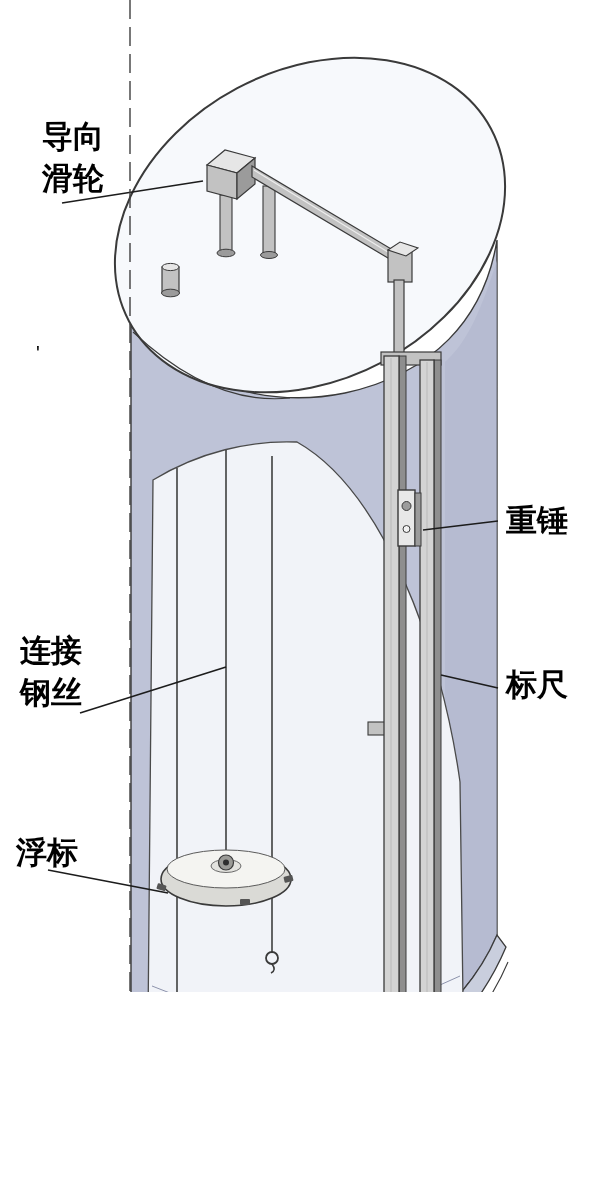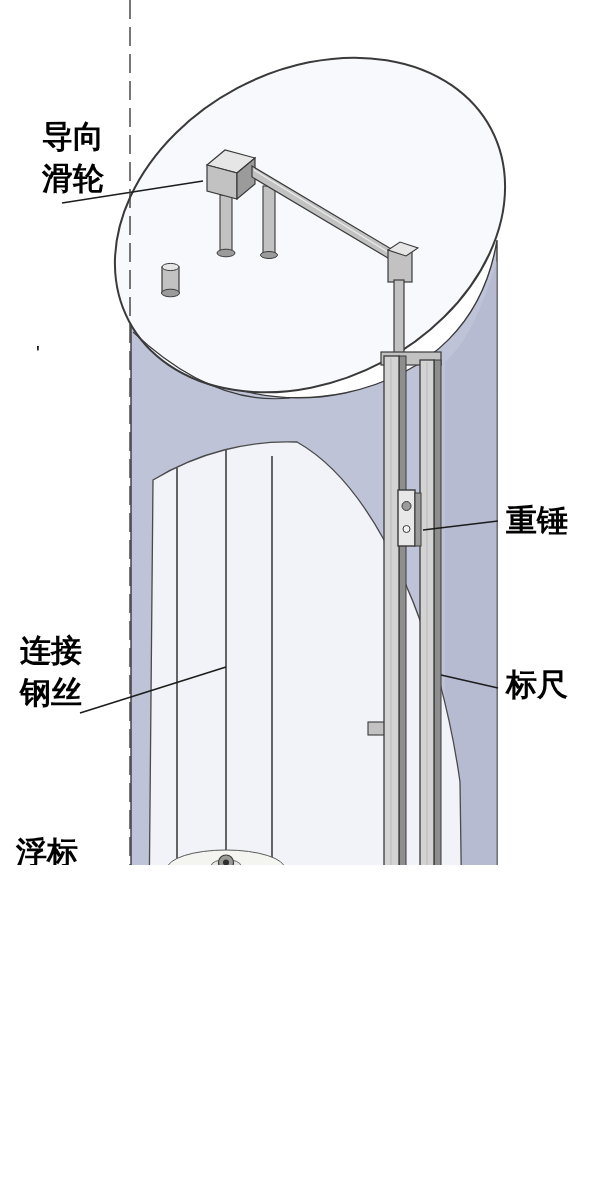--- a/index.html
+++ b/index.html
@@ -1,16 +1,16 @@
 <!DOCTYPE html>
 <html style="--outline: #3a3a3a; --leader: #1c1c1c; --centerline: #3f3f3f; --text: #000000; --tank_top: #f7f9fc; --wall: #bec3d7; --wall_shade: #aeb4cc; --base: #c9cedd; --cutout: #f1f3f8; --floor_line: #8d93ac; --rail_face: #d3d3d3; --rail_side: #8e8e8e; --metal_light: #e6e6e6; --metal_mid: #c2c2c2; --metal_dark: #9b9b9b; --wire: #3f3f3f; --float_body: #dadad6; --float_top: #f4f4f1; --weight_face: #e8e8e8;"><head>
 <meta charset="utf-8">
 <style>
   html,body{margin:0;padding:0;background:#ffffff}
-  .stage{width:600px;height:865px;position:relative;background:#fff;overflow:hidden;
+  .stage{width:600px;height:992px;position:relative;background:#fff;overflow:hidden;
          font-family:"Liberation Sans","DejaVu Sans",sans-serif}
   svg{display:block}
   .ol{stroke:var(--outline)}
   .wire{stroke:var(--wire);stroke-width:1.6;fill:none}
   .leader{stroke:var(--leader);stroke-width:1.6}
   .lbl{font-family:"Liberation Sans","DejaVu Sans",sans-serif;
        font-size:31px;font-weight:700;fill:var(--text)}
 </style>
 </head>
 <body>

